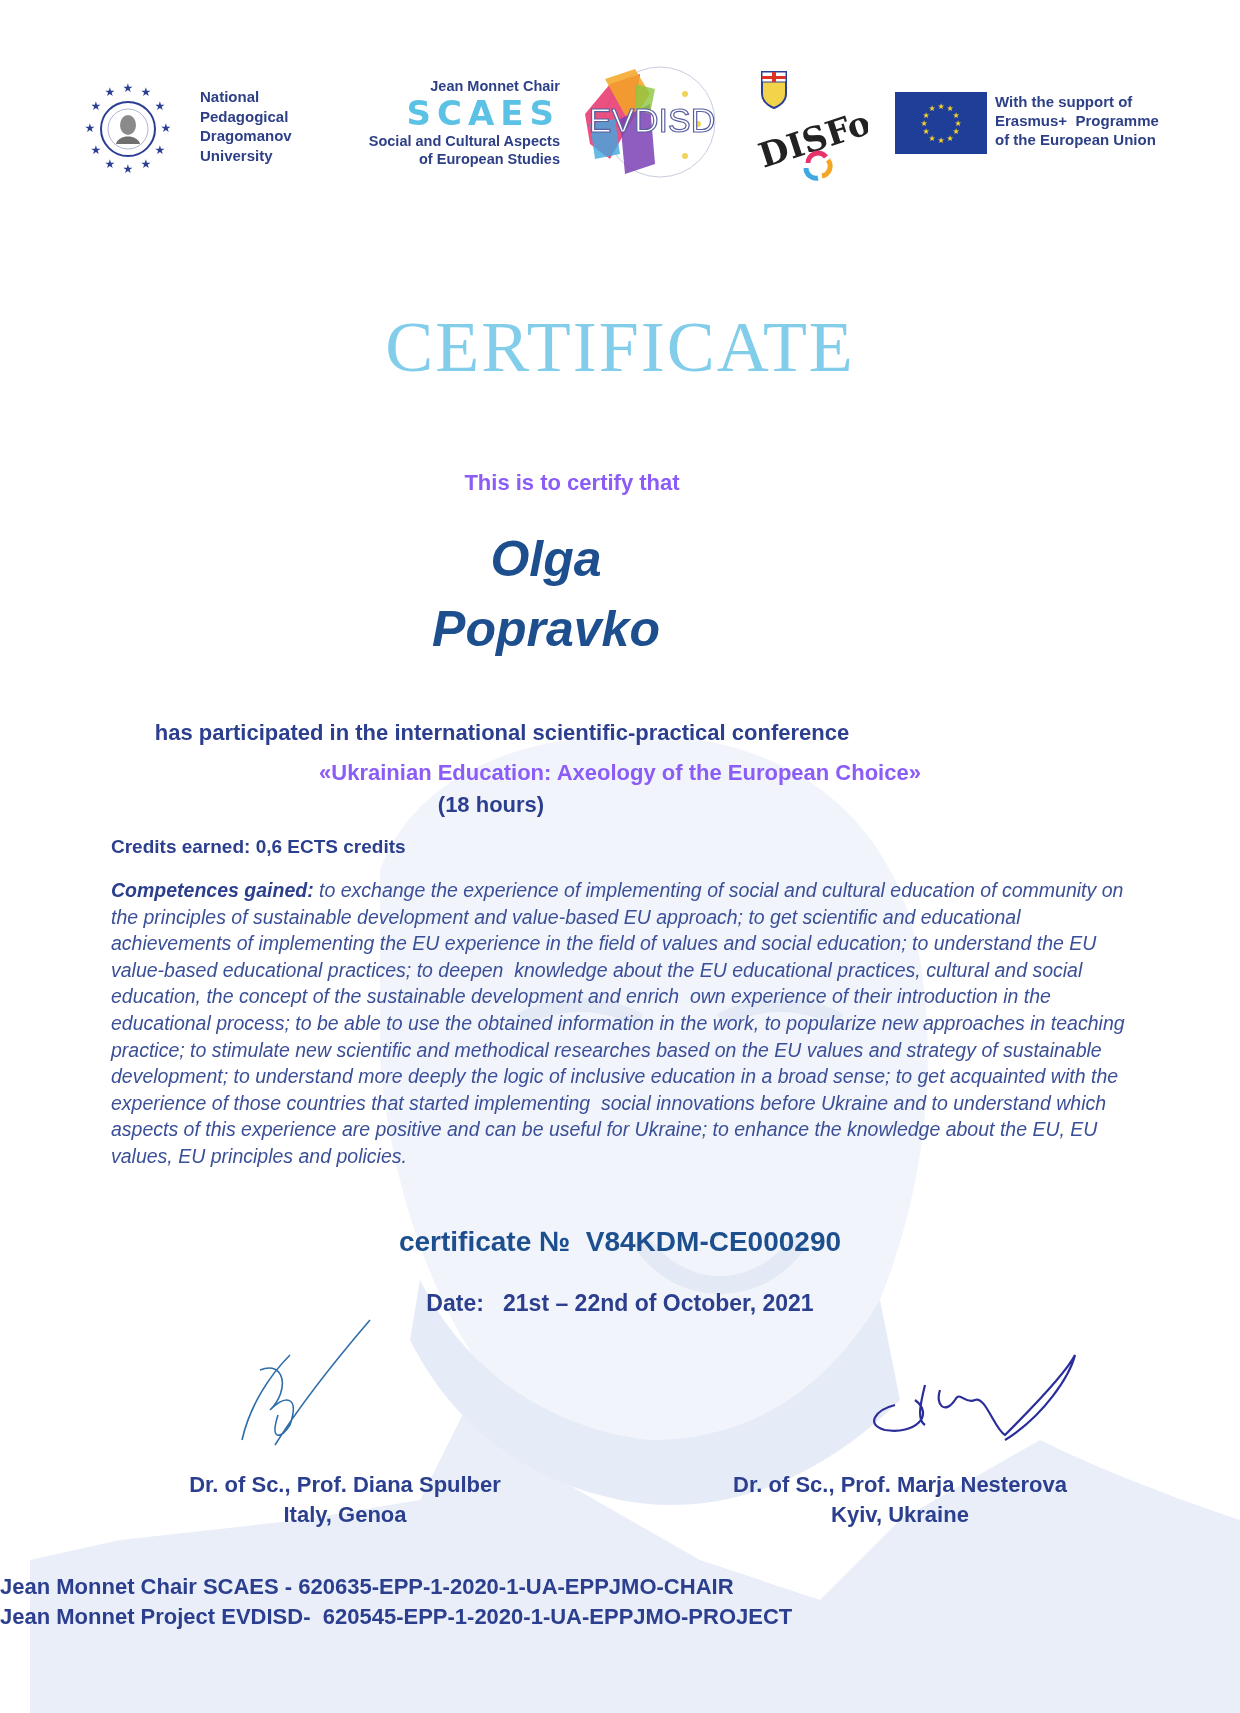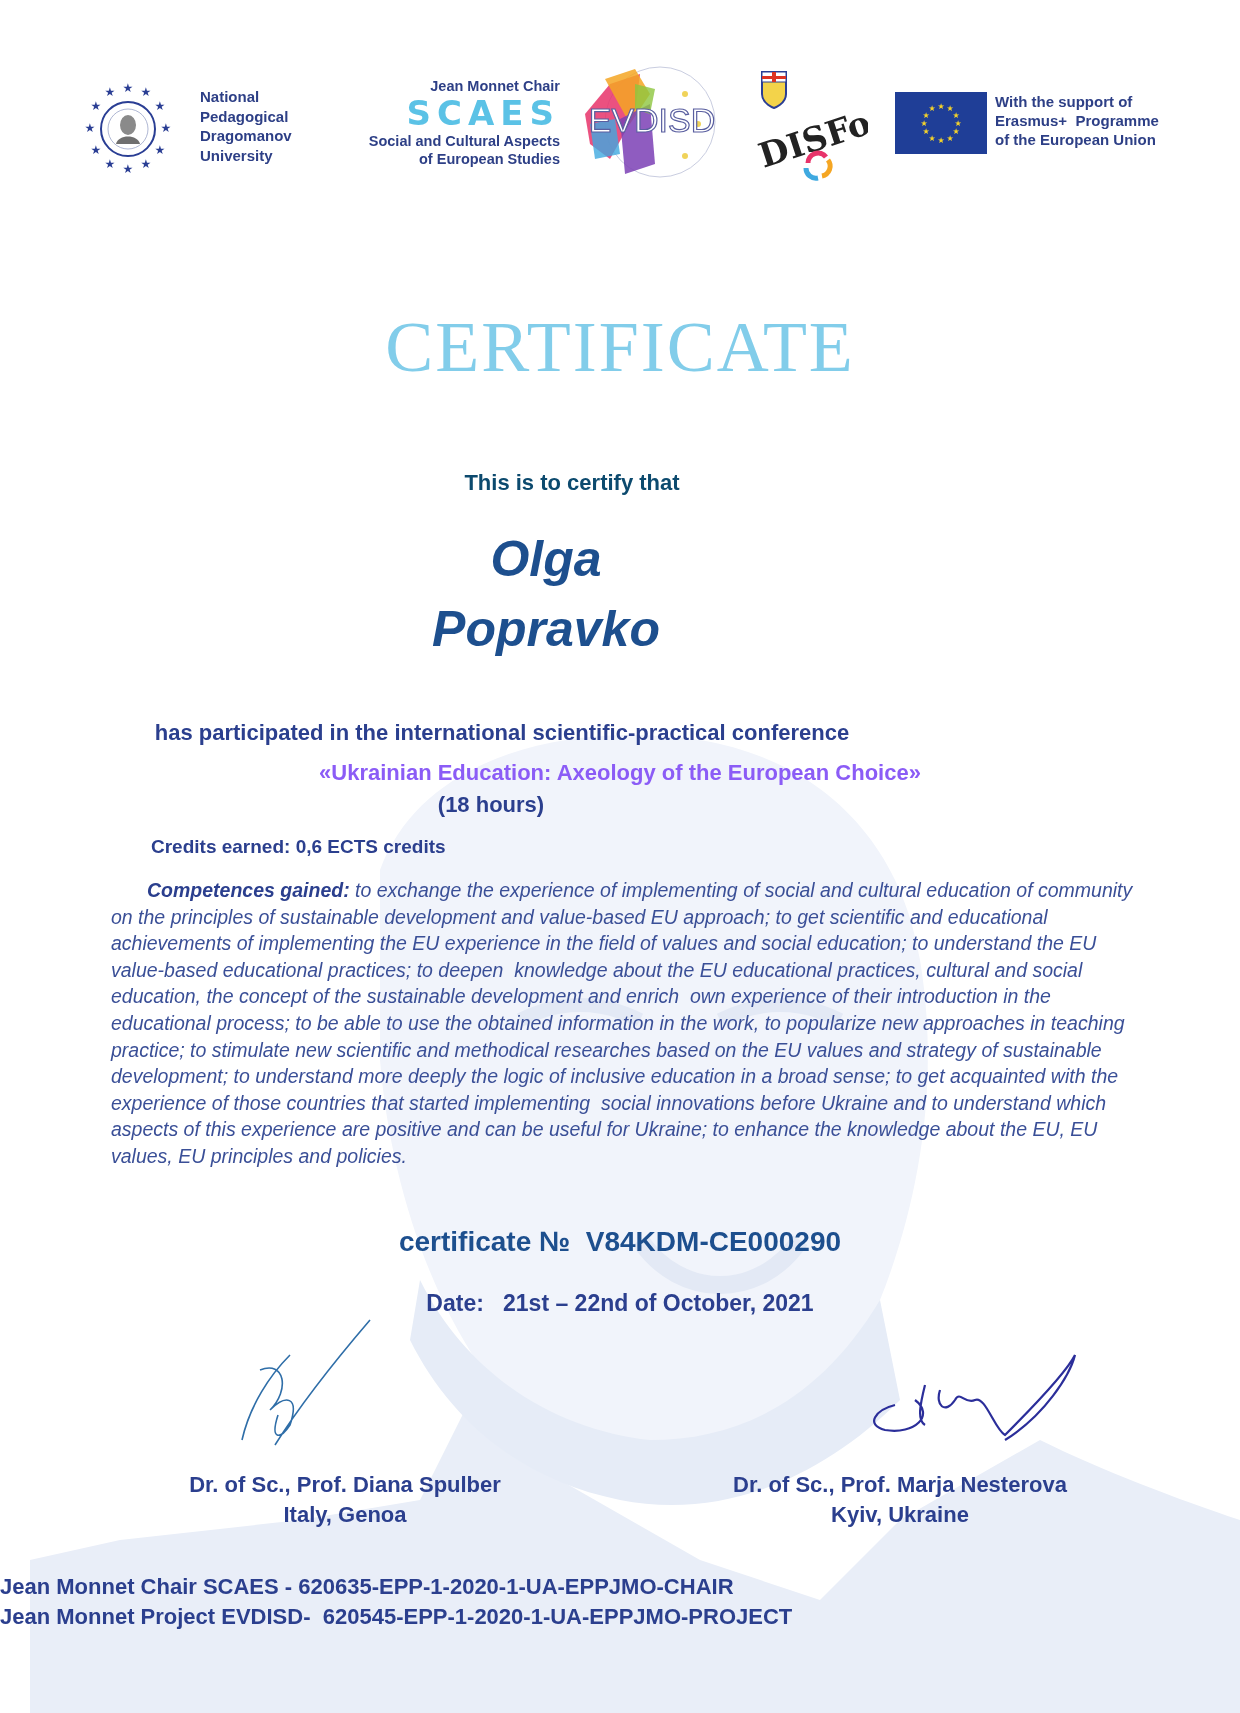--- a/index.html
+++ b/index.html
@@ -22,32 +22,32 @@
   .scaes .jm { font-weight: bold; font-size: 14.5px; color: #2d3f86; }
   .scaes .big { font-weight: bold; font-size: 34px; letter-spacing: 6px; color: #5bc2e6; line-height: 38px; font-family: "DejaVu Sans", sans-serif; }
   .scaes .sub { font-weight: bold; font-size: 14.5px; line-height: 18px; color: #2d3f86; }
   .evdisd { left: 580px; top: 64px; width: 145px; height: 118px; }
   .disfor { left: 748px; top: 68px; width: 120px; height: 115px; }
   .eu-flag { left: 895px; top: 92px; width: 92px; height: 62px; background: #1f3e97; }
   .eu-text { left: 995px; top: 92px; font-weight: bold; font-size: 15px; line-height: 19px; color: #2d3f86; }
 
   .title { left: 0; width: 1240px; top: 292px; text-align: center; font-family: "Liberation Serif", "DejaVu Serif", serif;
            font-size: 72px; letter-spacing: 2px; color: #82cdea; line-height: 110px; }
-  .certify { left: 0; width: 1144px; top: 470px; text-align: center; font-weight: bold; font-size: 22px; color: #0c4a6e; }
+  .certify { left: 0; width: 1144px; top: 470px; text-align: center; font-weight: bold; font-size: 22px; color: #8b5cf6; }
   .name { left: 16px; width: 1060px; text-align: center; font-weight: bold; font-style: italic; font-size: 50px; color: #1d4f8e; }
   .name1 { top: 530px; }
   .name2 { top: 600px; }
 
   .participated { left: 0; width: 1004px; top: 720px; text-align: center; font-weight: bold; font-size: 22px; color: #2b3f8e; }
   .conf { left: 0; width: 1240px; top: 760px; text-align: center; font-weight: bold; font-size: 22px; color: #8b5cf6; }
   .hours { left: 0; width: 982px; top: 792px; text-align: center; font-weight: bold; font-size: 22px; color: #2b3f8e; }
 
-  .credits { left: 111px; top: 836px; font-weight: bold; font-size: 19px; color: #2b3f8e; margin-left: 40px; }
+  .credits { left: 111px; top: 836px; font-weight: bold; font-size: 19px; color: #2b3f8e; }
   .competences { left: 111px; top: 877px; width: 1035px; font-style: italic; font-size: 19.5px; line-height: 26.6px; color: #3a4f97; }
-  .competences .lbl { font-weight: bold; color: #2b3f8e; margin-left: 36px; }
+  .competences .lbl { font-weight: bold; color: #2b3f8e; }
 
   .certno { left: 0; width: 1240px; top: 1226px; text-align: center; font-weight: bold; font-size: 28px; color: #1d4f8e; }
   .date { left: 0; width: 1240px; top: 1290px; text-align: center; font-weight: bold; font-size: 23px; color: #2b3f8e; }
 
   .sig1 { left: 230px; top: 1315px; width: 150px; height: 135px; }
   .sig2 { left: 855px; top: 1345px; width: 240px; height: 100px; }
 
   .signer { font-weight: bold; font-size: 22px; color: #2b3f8e; text-align: center; line-height: 30px; }
   .signer1 { left: 160px; top: 1470px; width: 370px; }
   .signer2 { left: 700px; top: 1470px; width: 400px; }

